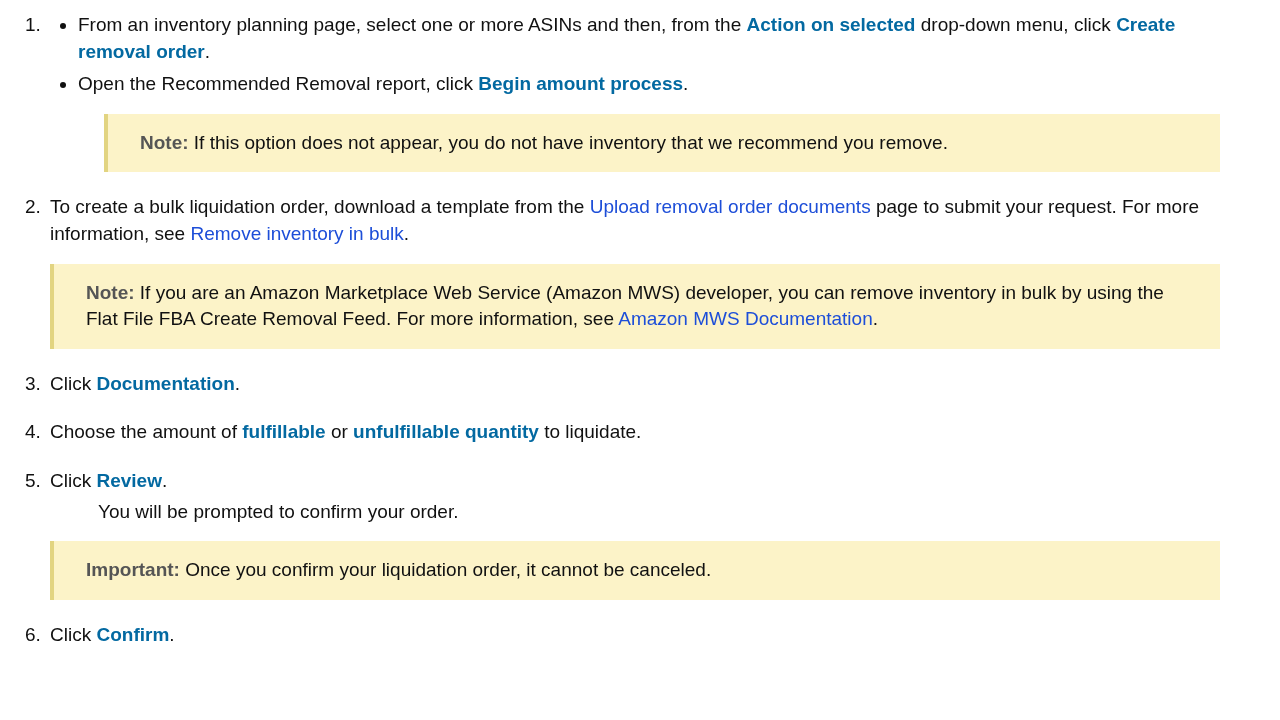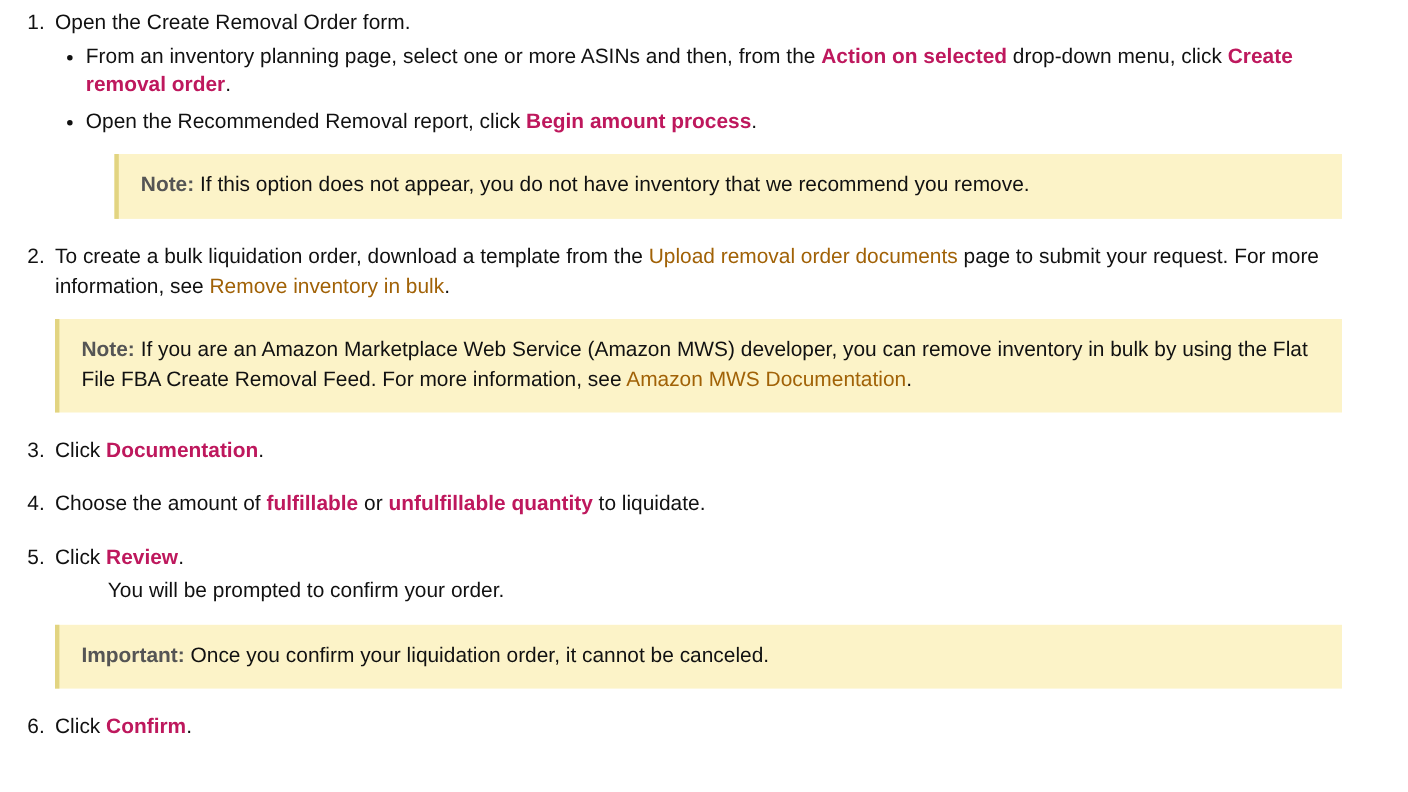--- a/index.html
+++ b/index.html
@@ -23,30 +23,30 @@
   ul.sub {
     list-style: disc;
     padding-left: 28px;
     margin-top: 4px;
   }
   ul.sub > li {
     margin-bottom: 6px;
   }
   .bold {
     font-weight: 700;
-    color: #be185d;
+    color: #0369a1;
   }
   a.link {
-    color: #a16207;
+    color: #1d4ed8;
     text-decoration: none;
   }
   .note {
     background: #fcf3c8;
     border-left: 4px solid #e2d481;
-    padding: 16px 20px;
+    padding: 16px 32px;
     margin-top: 16px;
     margin-bottom: 4px;
   }
   .note-label {
     font-weight: 700;
     color: #555;
   }
   .sub-note {
     margin-left: 26px;
   }
@@ -54,21 +54,20 @@
     margin-top: 4px;
     margin-left: 48px;
   }
 </style>
 </head>
 <body>
 
 <ol class="main">
 
   <li>
-    <span>Open the Create Removal Order form.</span>
     <ul class="sub">
       <li>
         <span>From an inventory planning page, select one or more ASINs and then, from the </span><span class="bold">Action on selected</span><span> drop-down menu, click </span><span class="bold">Create removal order</span><span>.</span>
       </li>
       <li>
         <span>Open the Recommended Removal report, click </span><span class="bold">Begin amount process</span><span>.</span>
         <div class="note sub-note">
           <span class="note-label">Note:</span><span> If this option does not appear, you do not have inventory that we recommend you remove.</span>
         </div>
       </li>

